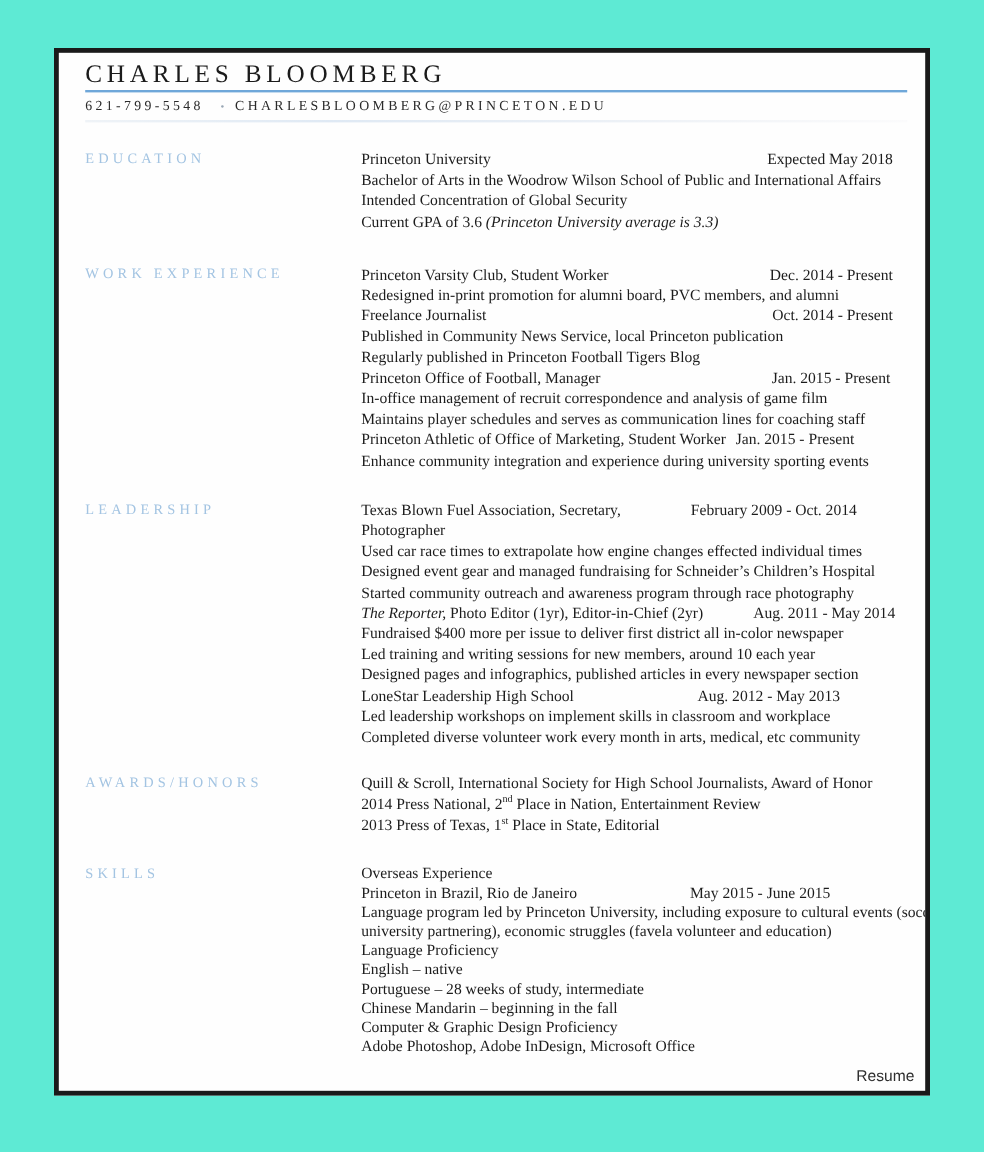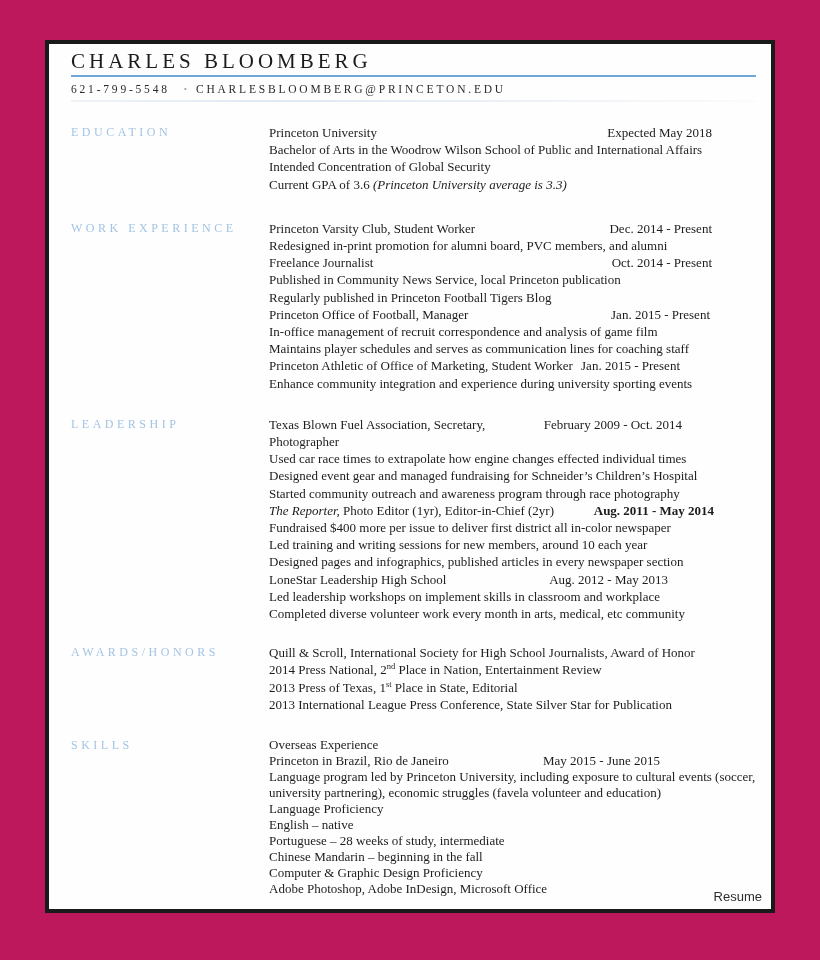--- a/index.html
+++ b/index.html
@@ -1,35 +1,35 @@
 <!DOCTYPE html>
 <html><head>
 <meta charset="utf-8">
 <style>
   html,body{margin:0;padding:0;}
   body{width:820px;height:960px;background:#f5f4f6;font-family:"Liberation Serif",serif;}
-  .canvas{position:relative;width:820px;height:960px;background:#be185d;overflow:hidden;}
+  .canvas{position:relative;width:820px;height:960px;background:#5eead4;overflow:hidden;}
   .paper{
     position:absolute;left:45px;top:40px;width:730px;height:873px;
     background:#fefefe;border:4px solid #1a1a1a;box-sizing:border-box;
     overflow:hidden;color:#1d1d1d;
   }
   .inner{padding:6px 15px 0 22px;}
   .name{
     margin:0;font-weight:normal;font-size:21px;letter-spacing:4px;
     line-height:23px;color:#1b1b1b;font-family:"Liberation Serif",serif;
   }
   .rule{height:2px;background:#6fa7d9;margin-top:2px;}
   .contact{
     margin-top:5px;font-size:11.5px;letter-spacing:2.8px;color:#2a2a2a;
     display:flex;align-items:center;line-height:15px;
   }
   .contact .sep{color:#98a6b4;font-size:9px;margin:0 9px 0 14px;letter-spacing:0;}
   .ghost{height:2px;margin-top:3px;background:linear-gradient(to right,#eff3f7 0%,#dfe9f4 30%,#e8eef5 55%,#f3f5f8 80%,#fbfbfc 100%);}
-  .section{display:flex;}
+  .section{display:flex;gap:32px;}
   #sections .section:nth-child(1){margin-top:22px;}
   #sections .section:nth-child(2){margin-top:27px;}
   #sections .section:nth-child(3){margin-top:24px;}
   #sections .section:nth-child(4){margin-top:22px;}
   #sections .section:nth-child(5){margin-top:24px;}
   .label{
     flex:0 0 186px;font-size:12px;letter-spacing:3.5px;color:#a3c4e2;
     line-height:17.2px;
   }
   .body{flex:0 0 505px;font-size:13px;line-height:17.2px;color:#1c1c1c;}
@@ -127,21 +127,21 @@
                 <span class="text">Used car race times to extrapolate how engine changes effected individual times</span>
               </div>
               <div class="line">
                 <span class="text">Designed event gear and managed fundraising for Schneider’s Children’s Hospital</span>
               </div>
               <div class="line">
                 <span class="text">Started community outreach and awareness program through race photography</span>
               </div>
               <div class="line">
                 <span class="text"><span class="italic">The Reporter,</span><span> Photo Editor (1yr), Editor-in-Chief (2yr)</span></span>
-                <span class="date" style="margin-right: 48px; font-weight: bold;">Aug. 2011 - May 2014</span>
+                <span class="date" style="margin-right: 48px;">Aug. 2011 - May 2014</span>
               </div>
               <div class="line">
                 <span class="text">Fundraised $400 more per issue to deliver first district all in-color newspaper</span>
               </div>
               <div class="line">
                 <span class="text">Led training and writing sessions for new members, around 10 each year</span>
               </div>
               <div class="line">
                 <span class="text">Designed pages and infographics, published articles in every newspaper section</span>
               </div>
@@ -161,23 +161,20 @@
             <div class="label">AWARDS/HONORS</div>
             <div class="body">
               <div class="line">
                 <span class="text">Quill &amp; Scroll, International Society for High School Journalists, Award of Honor</span>
               </div>
               <div class="line">
                 <span class="text"><span>2014 Press National, 2</span><sup>nd</sup><span> Place in Nation, Entertainment Review</span></span>
               </div>
               <div class="line">
                 <span class="text"><span>2013 Press of Texas, 1</span><sup>st</sup><span> Place in State, Editorial</span></span>
-              </div>
-              <div class="line">
-                <span class="text">2013 International League Press Conference, State Silver Star for Publication</span>
               </div>
             </div>
           </div>
           <div class="section compact">
             <div class="label">SKILLS</div>
             <div class="body">
               <div class="line">
                 <span class="text">Overseas Experience</span>
               </div>
               <div class="line">

